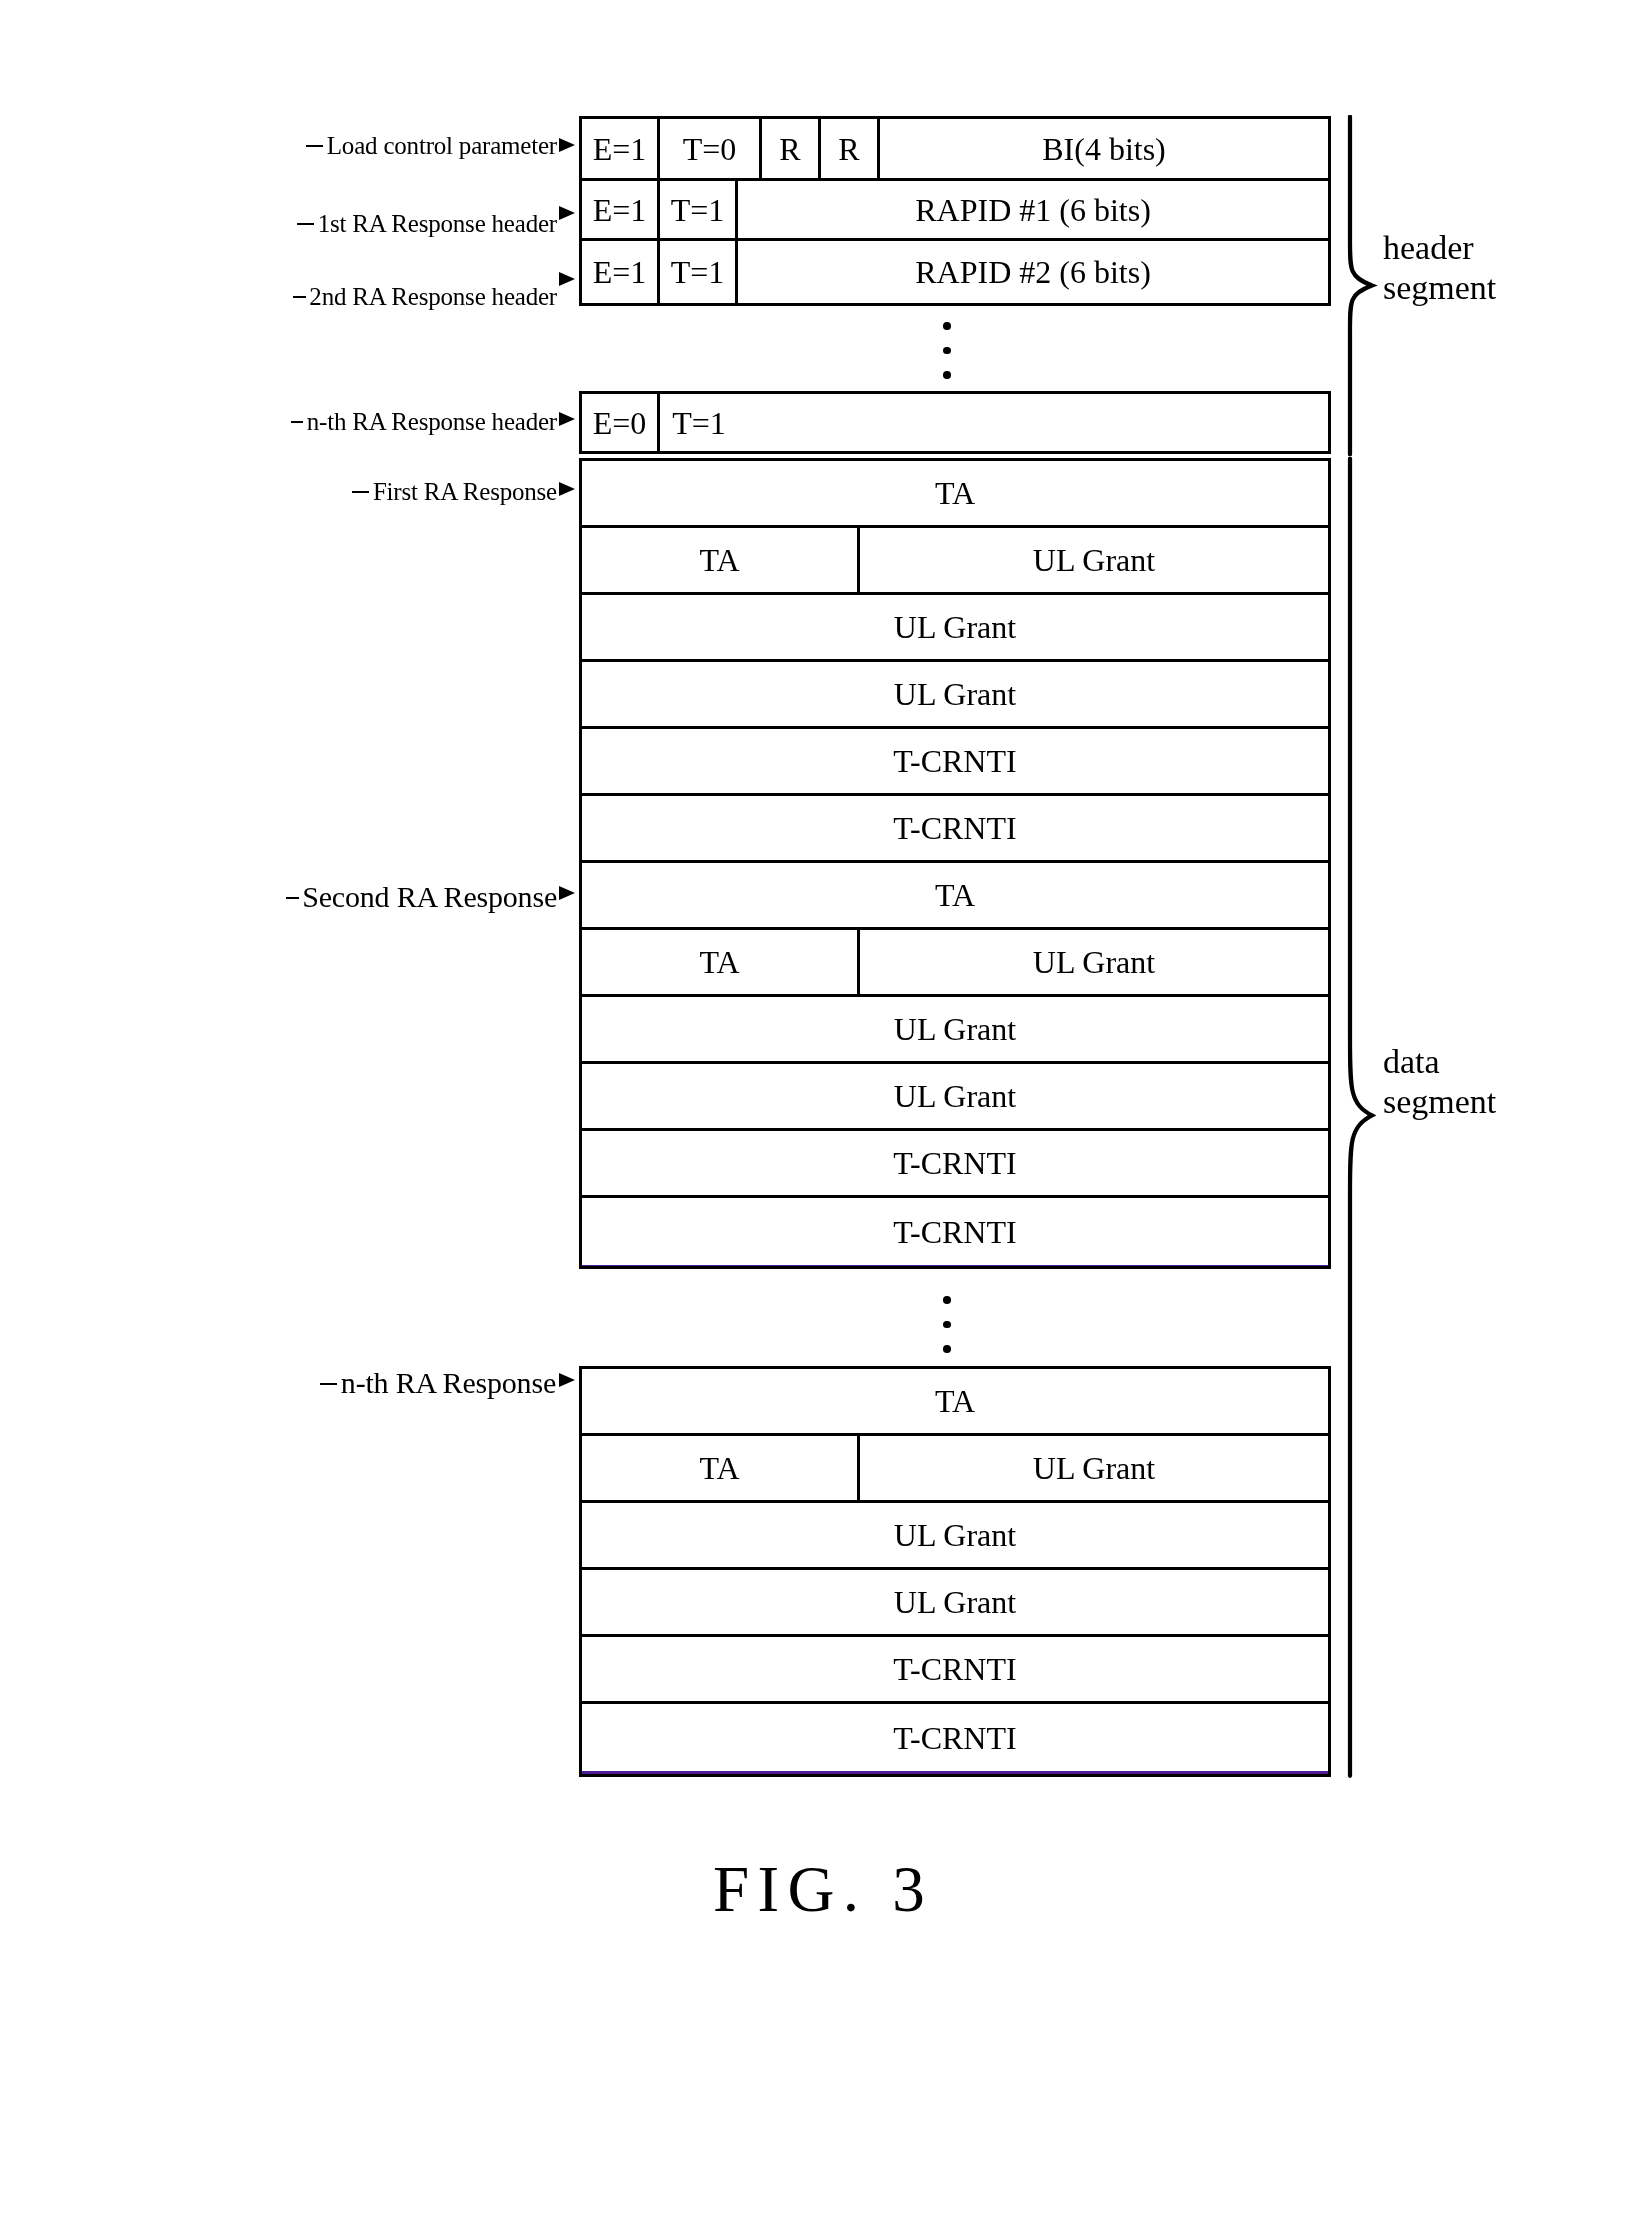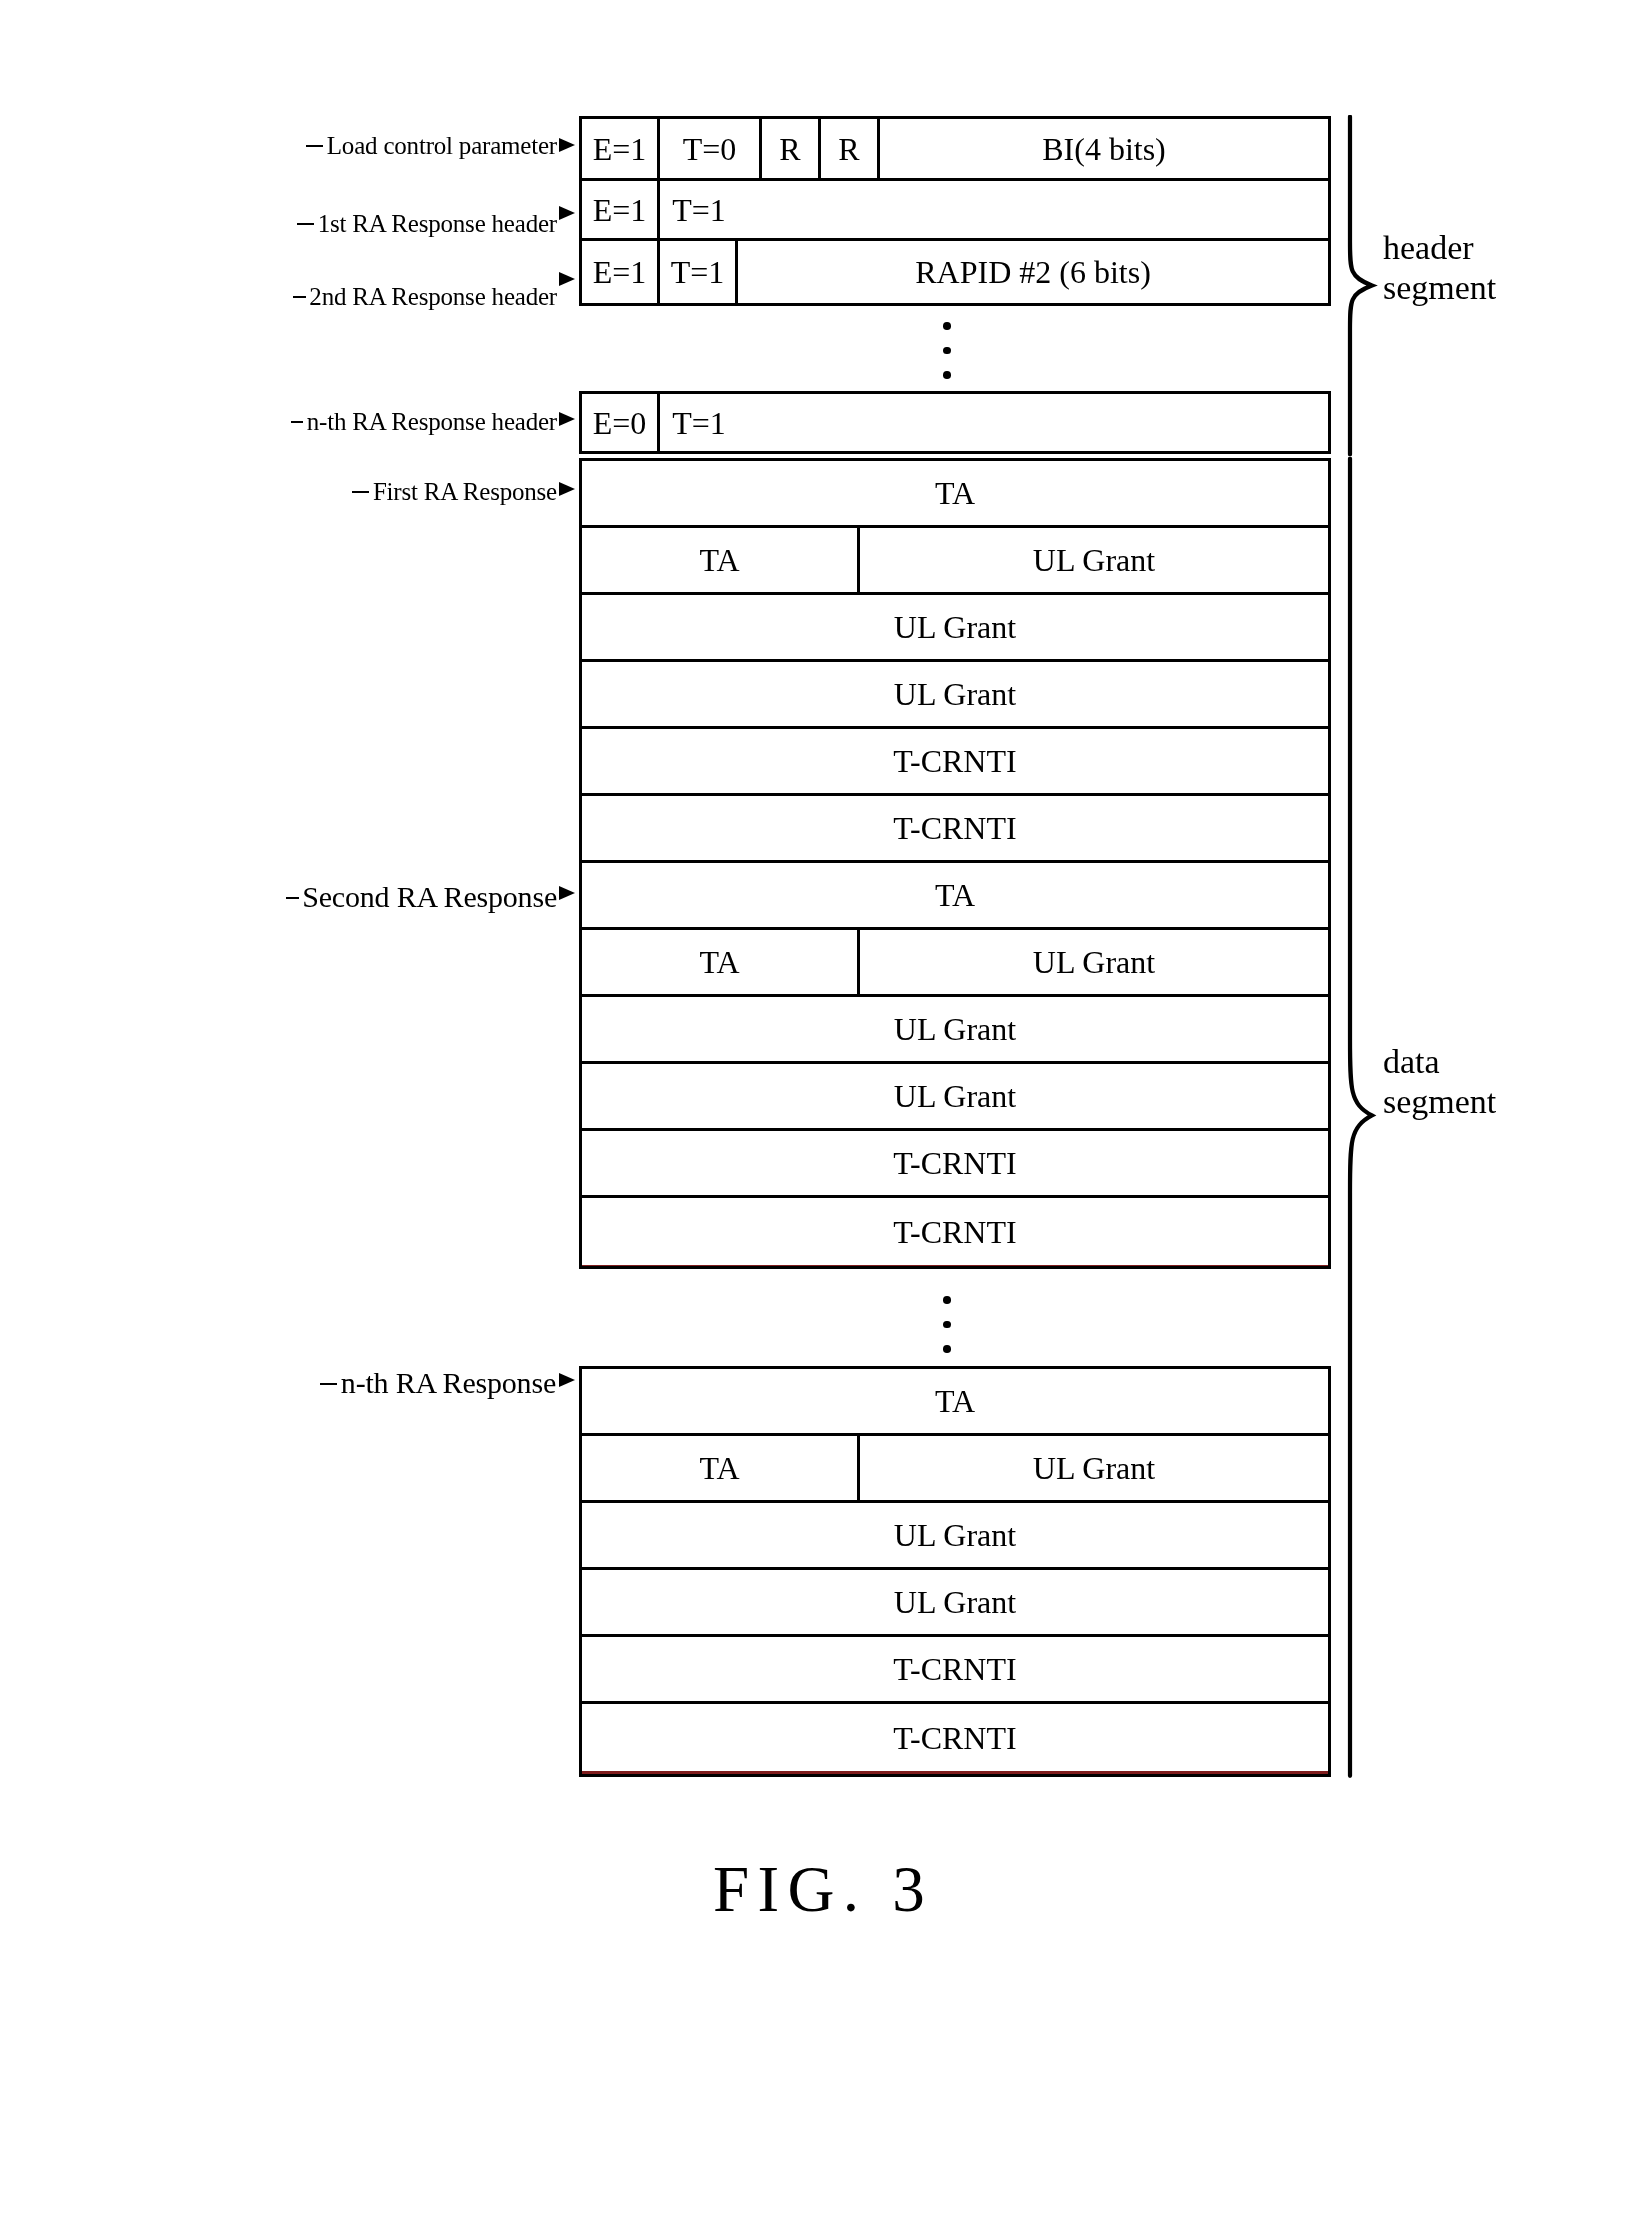--- a/index.html
+++ b/index.html
@@ -54,21 +54,21 @@
     border-top: 7.6px solid transparent;
     border-bottom: 7.6px solid transparent;
     border-left: 16px solid #000;
   }
 
   
   .blk {
     position: absolute;
     box-sizing: border-box;
     border: 3.4px solid #000;
-    background: #7f1d1d;
+    background: #4c1d95;
     text-align: center;
   }
   .row {
     position: relative;
     box-sizing: border-box;
     display: flex;
     border-bottom: 3.4px solid #000;
     background: #fff;
   }
   .row:last-child { border-bottom: none; }
@@ -131,20 +131,21 @@
       <div class="cell" style="width:78px;">E=1</div>
       <div class="cell" style="width:102px;">T=0</div>
       <div class="cell" style="width:59px;">R</div>
       <div class="cell" style="width:59px;">R</div>
       <div class="cell" style="flex:1;">BI(4 bits)</div>
     </div>
 
     <div class="row" style="height:60px;">
       <div class="cell" style="width:78px;">E=1</div>
       <div class="cell" style="width:78px;">T=1</div>
+      <div class="cell" style="flex:1;">RAPID #1 (6 bits)</div>
     </div>
 
     <div class="row" style="height:62px;">
       <div class="cell" style="width:78px;">E=1</div>
       <div class="cell" style="width:78px;">T=1</div>
       <div class="cell" style="flex:1;">RAPID #2 (6 bits)</div>
     </div>
   </div>
 
   <div class="vdots" style="left:943px; top:322px; width:7.6px; height:57px;">

